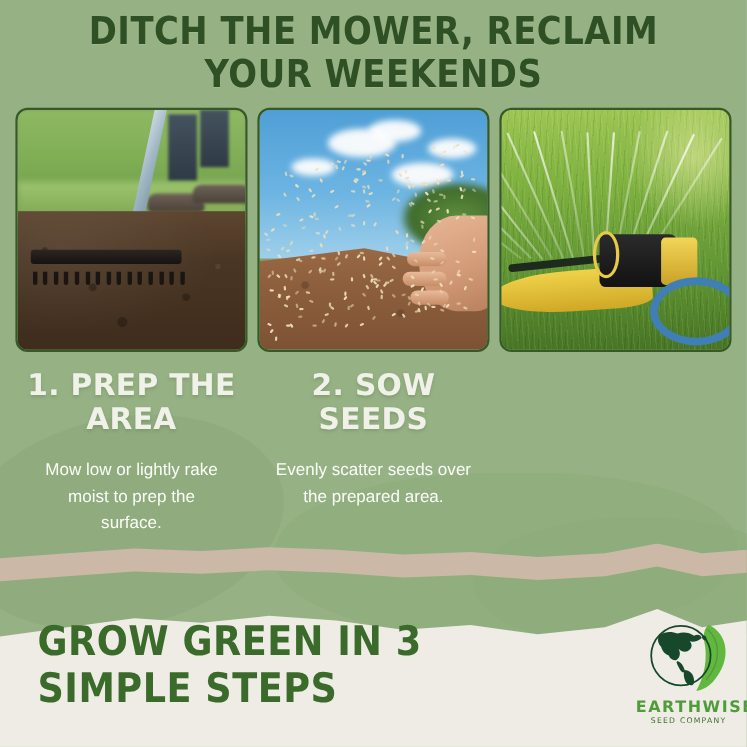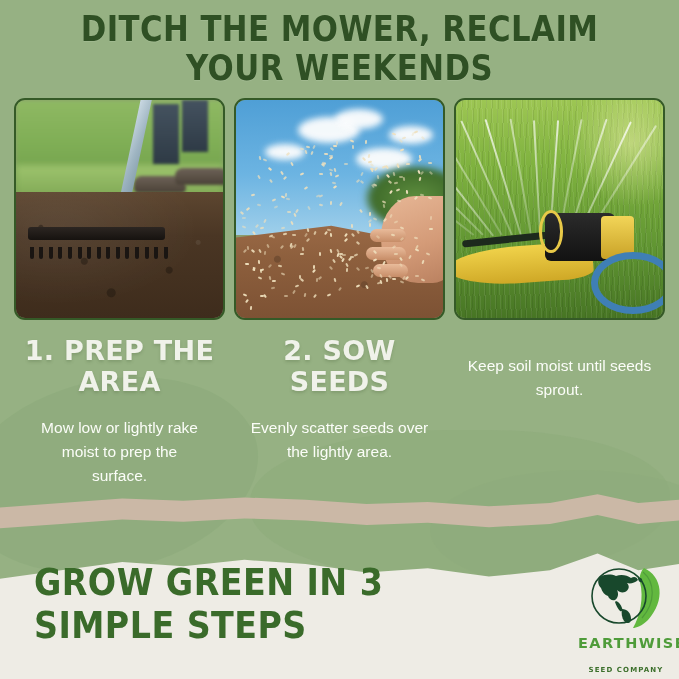--- a/index.html
+++ b/index.html
@@ -369,24 +369,24 @@
     color: #4f9c3a;
     font-family: "DejaVu Sans", sans-serif;
     font-weight: bold;
     font-size: 14.5px;
     letter-spacing: 1.4px;
     margin-top: 1px;
   }
   .logo-sub {
     color: #3b6f2b;
     font-family: "DejaVu Sans", sans-serif;
-    font-weight: bold;
+    font-weight: normal;
     font-size: 7px;
     letter-spacing: 1.1px;
-    margin-top: 15px;
+    margin-top: 0;
   }
 </style>
 </head>
 <body>
 
 <div id="poster">
 
   <div class="blob blob-a"></div>
   <div class="blob blob-b"></div>
   <div class="blob blob-c"></div>
@@ -706,24 +706,23 @@
 
   </div>
 
   <div class="steps">
     <div class="step">
       <div class="step-title">1. Prep the Area</div>
       <div class="step-body">Mow low or lightly rake moist to prep the surface.</div>
     </div>
     <div class="step">
       <div class="step-title">2. Sow Seeds</div>
-      <div class="step-body">Evenly scatter seeds over the lightly area.</div>
+      <div class="step-body">Evenly scatter seeds over the prepared area.</div>
     </div>
     <div class="step">
-      <div class="step-body">Keep soil moist until seeds sprout.</div>
     </div>
   </div>
 
   <div class="tear-tan"></div>
   <div class="tear-cream"></div>
 
   <div class="bottom-headline">Grow green in 3 simple steps</div>
 
   <div class="logo">
     <div class="logo-mark">

